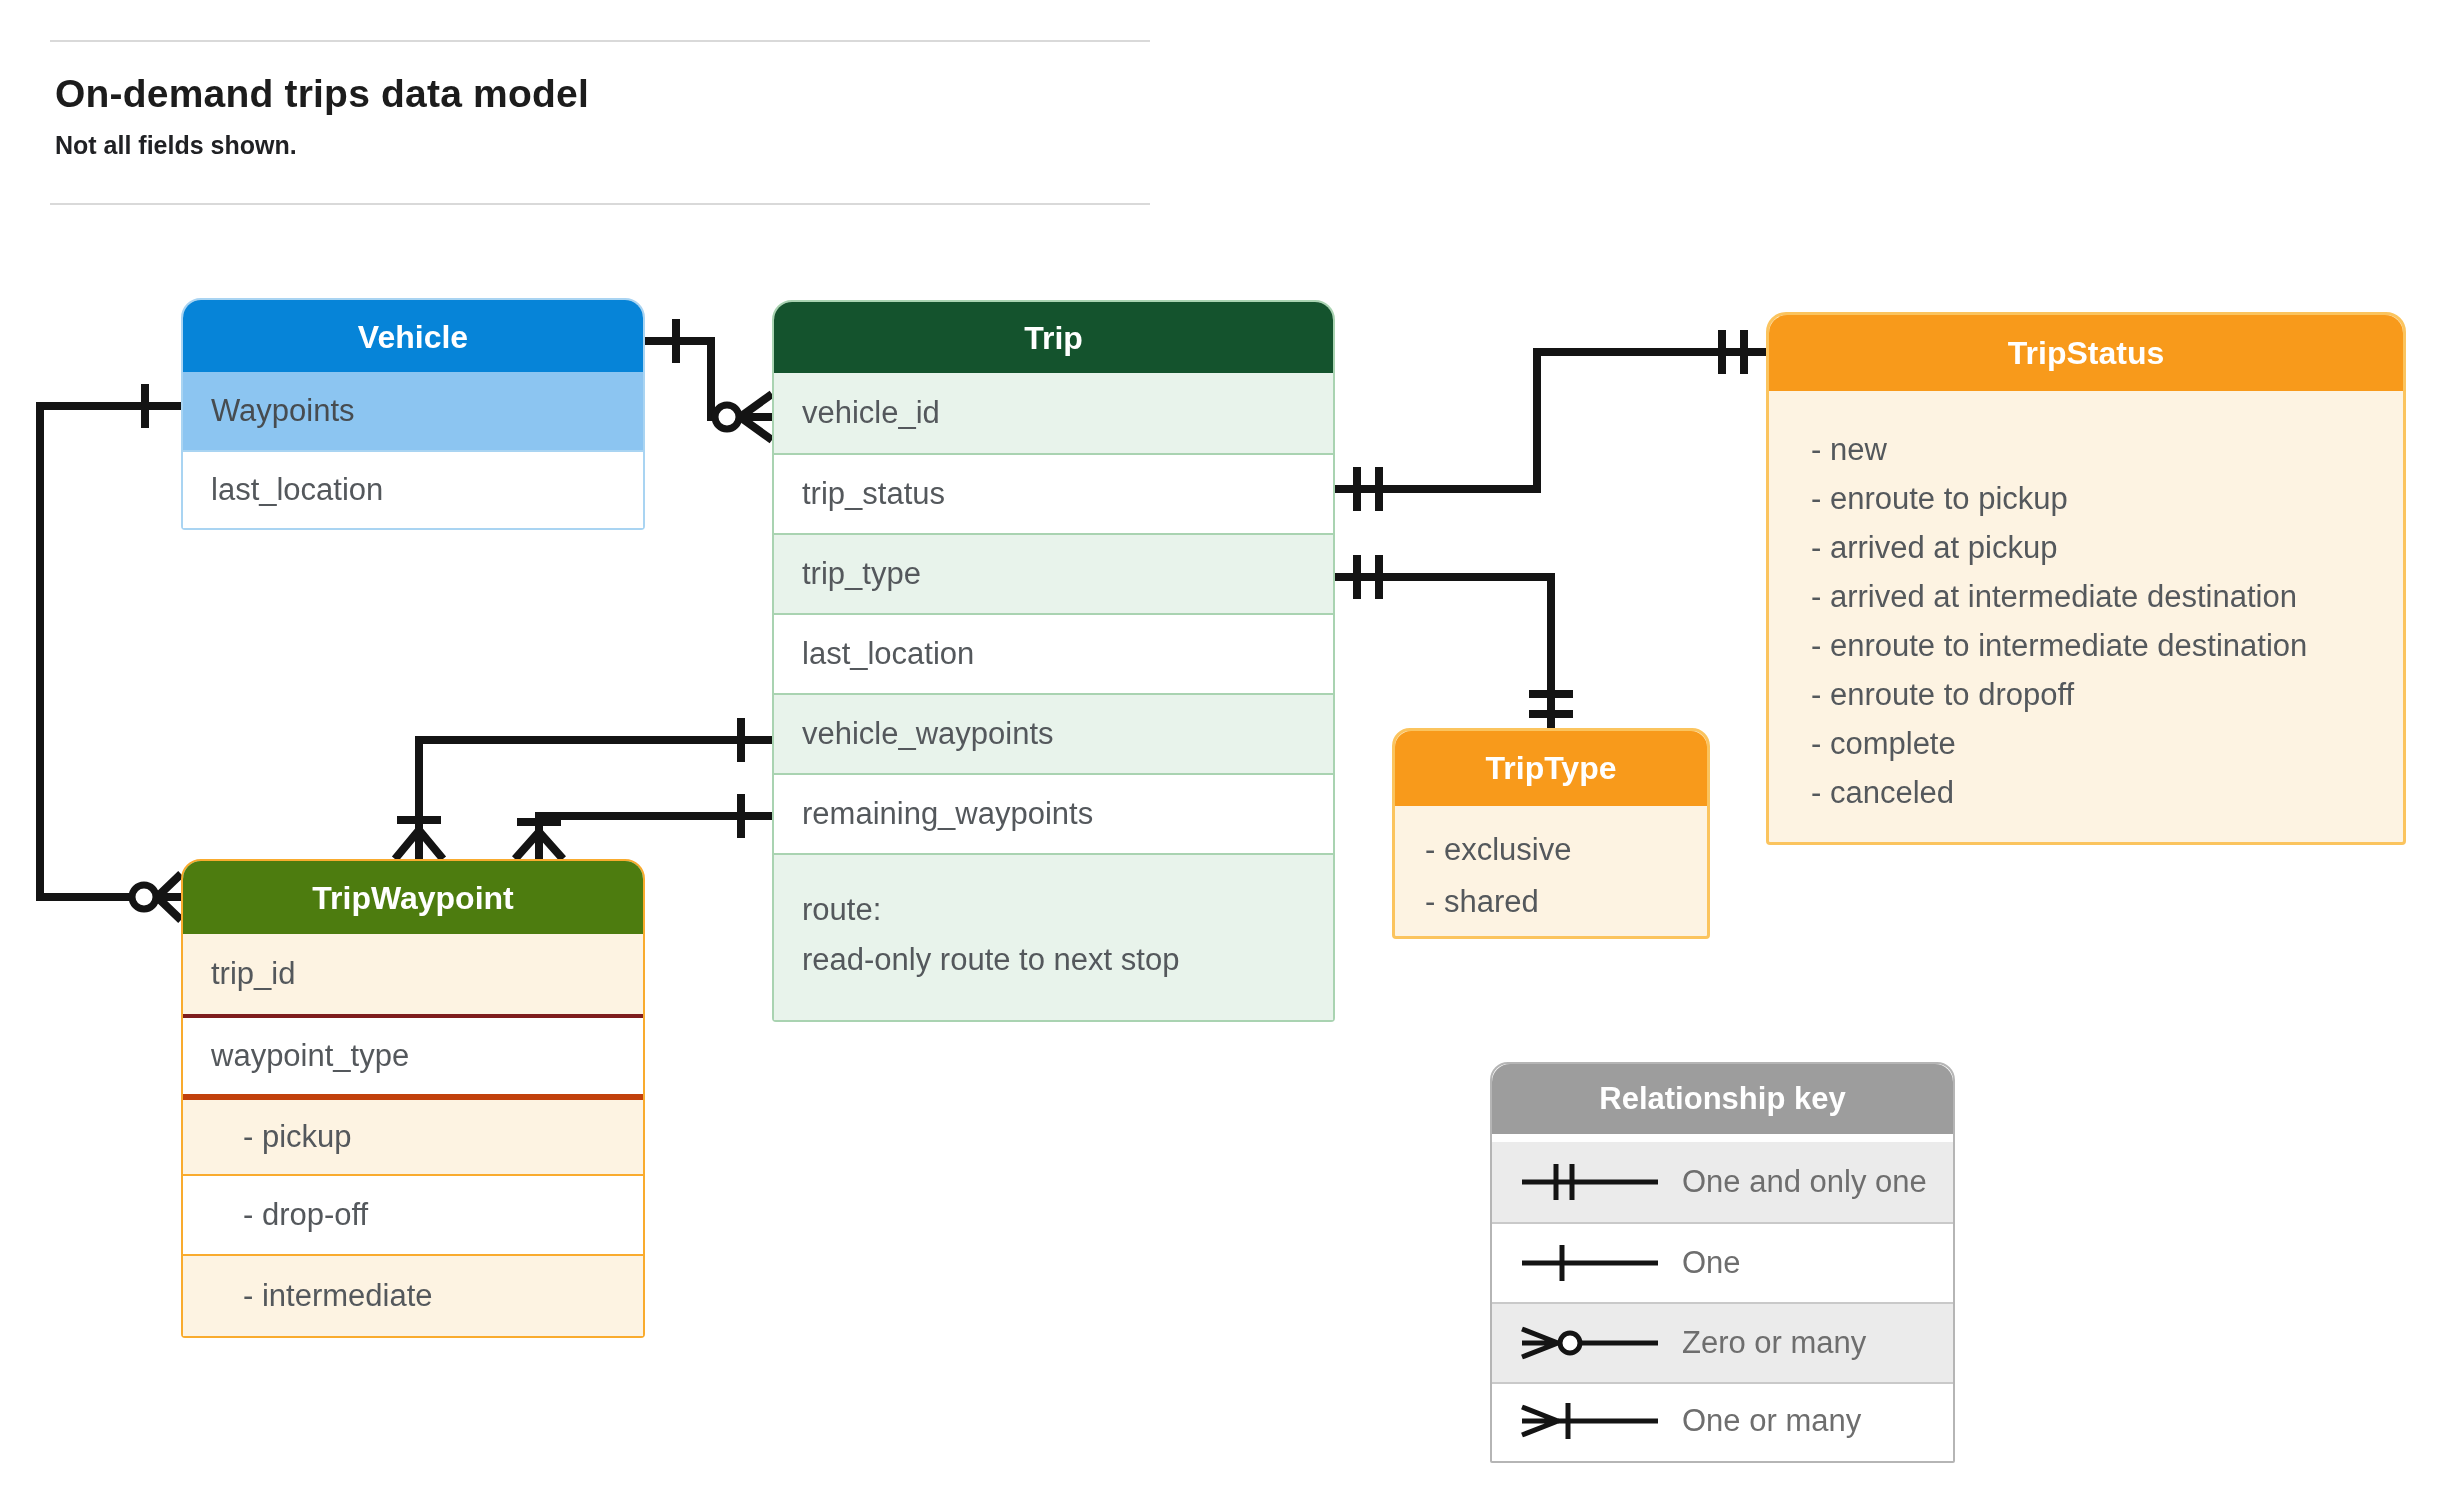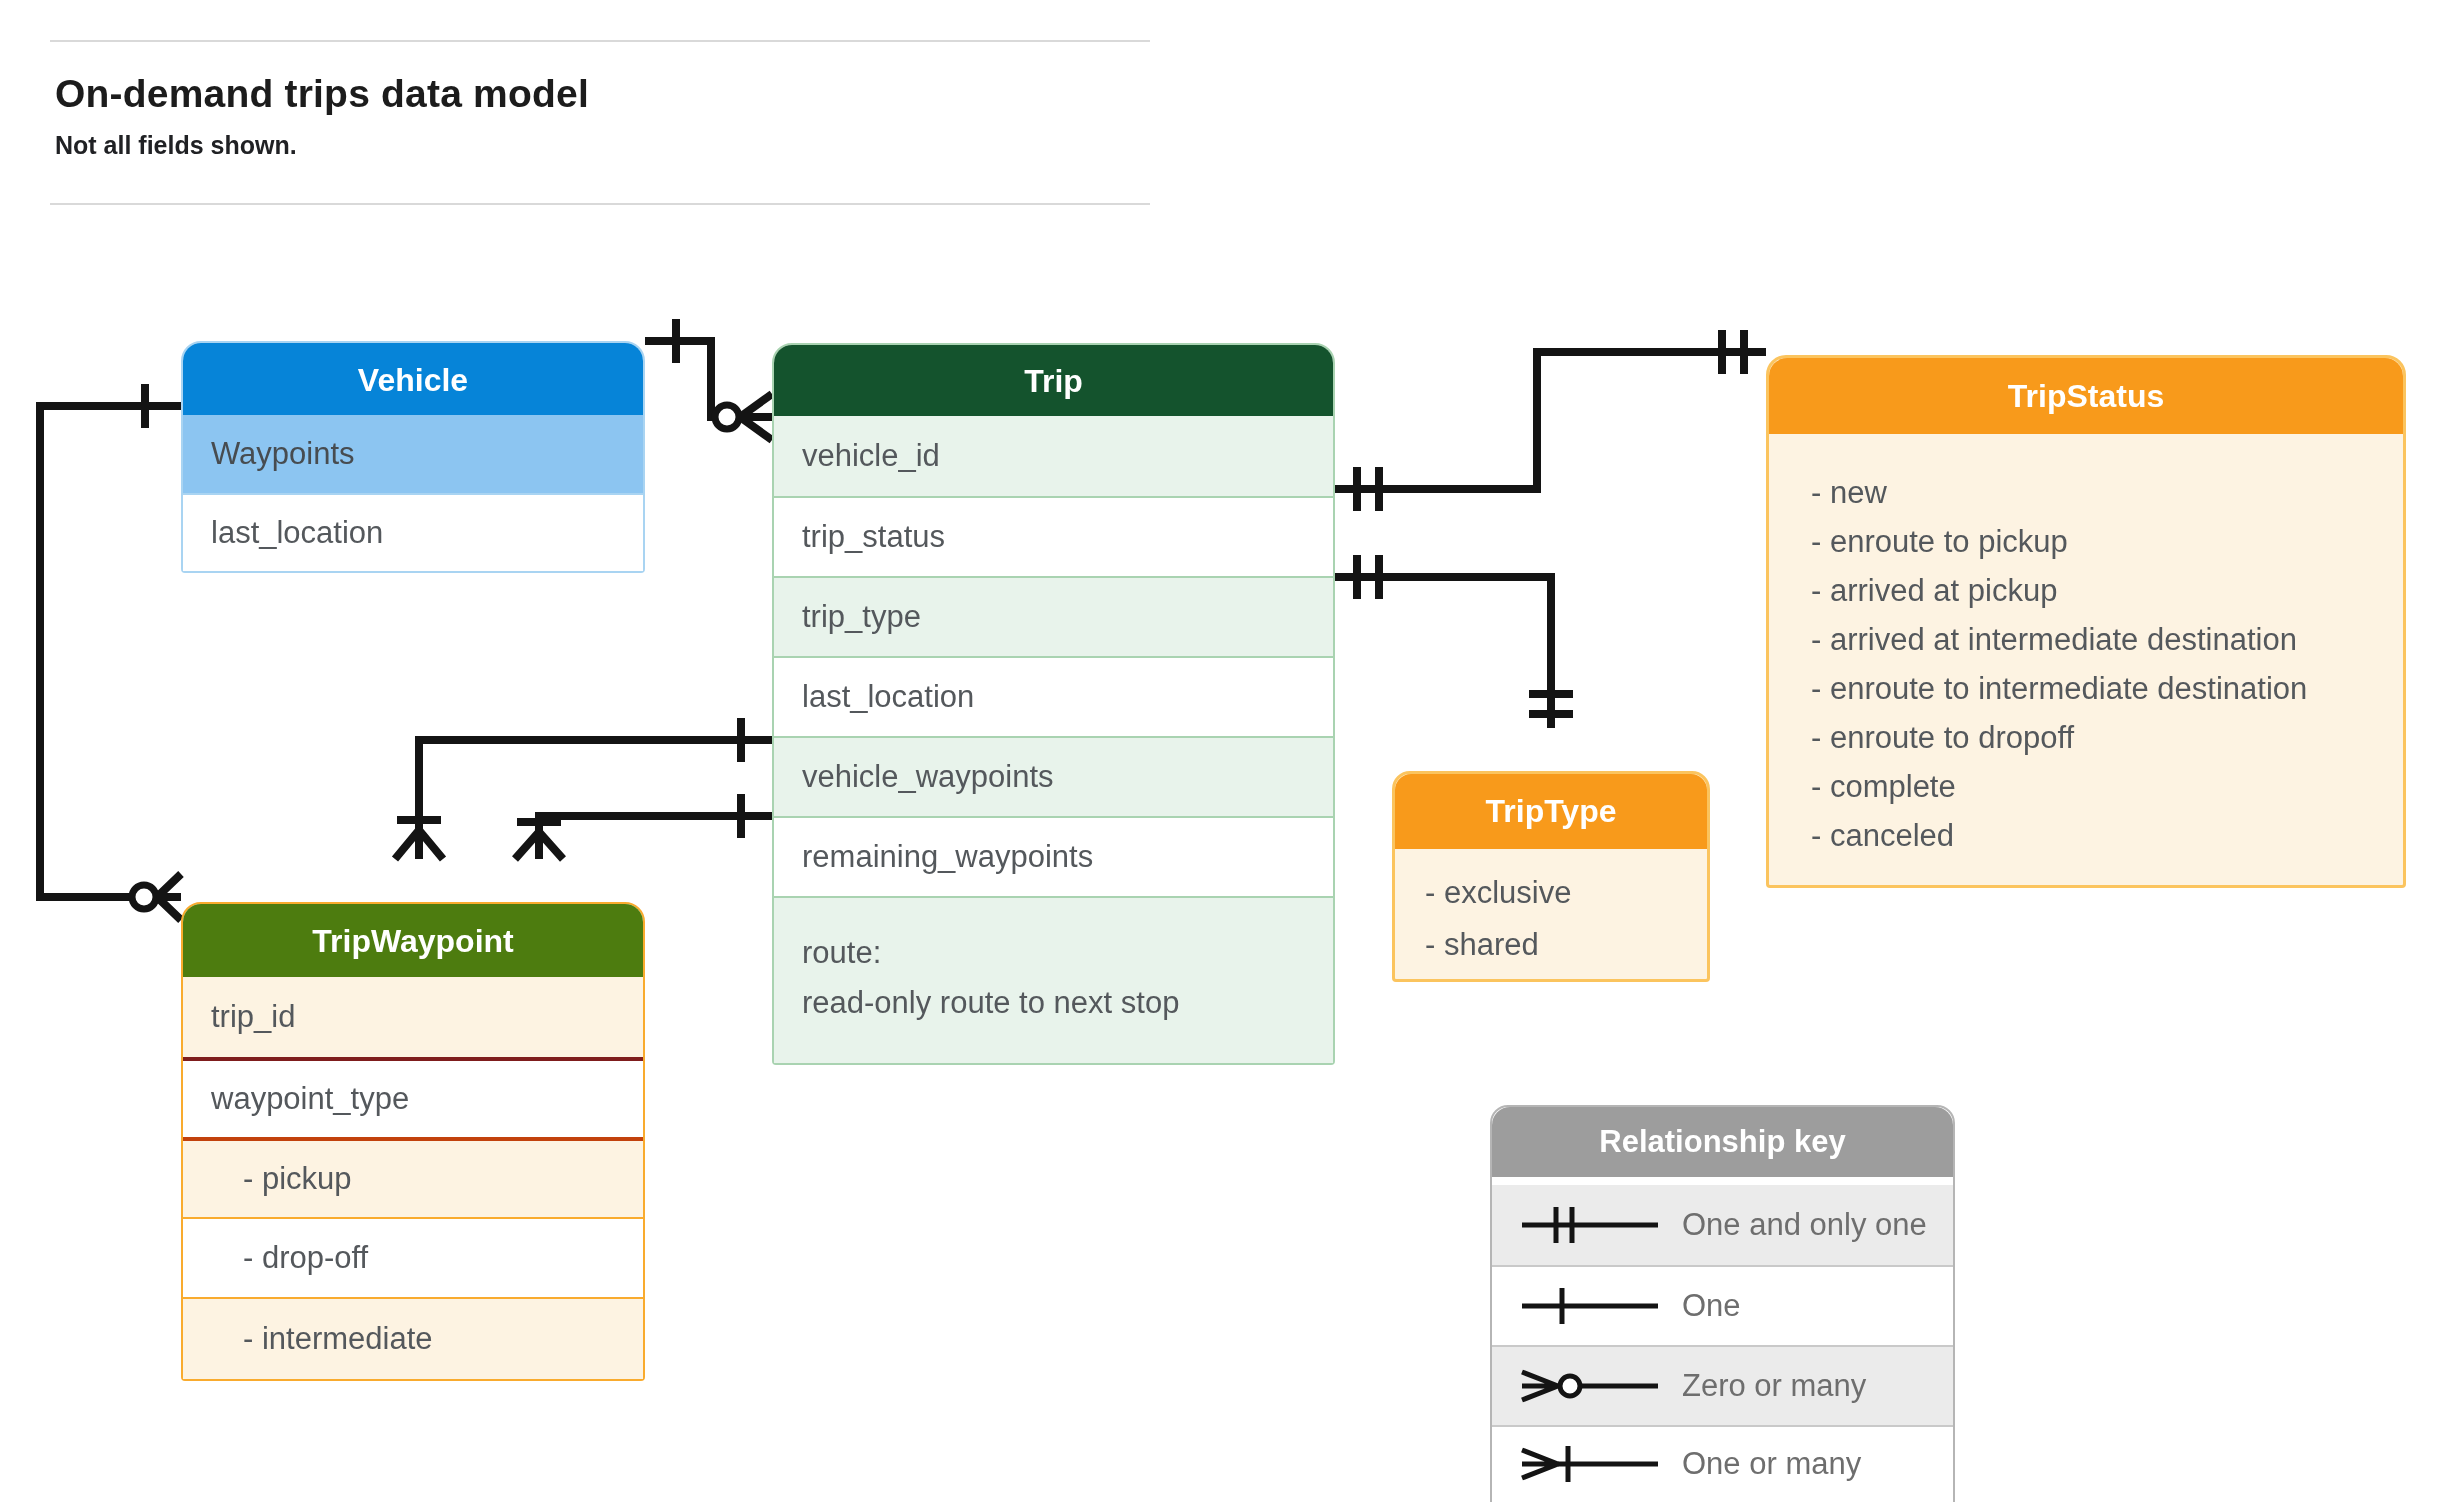--- a/index.html
+++ b/index.html
@@ -5,21 +5,21 @@
   html,body{margin:0;padding:0;background:#ffffff;}
   body{font-family:"Liberation Sans","DejaVu Sans",sans-serif;}
   #canvas{position:relative;width:2445px;height:1502px;background:#ffffff;overflow:hidden;padding-left:10px;}
 
   .rule{position:absolute;height:2px;background:#d9d9d9;}
   #rule-top{left:50px;top:40px;width:1100px;}
   #rule-bottom{left:50px;top:203px;width:1100px;}
   #page-title{position:absolute;left:55px;top:72px;font-size:39px;font-weight:bold;color:#1c1c1c;letter-spacing:.2px;}
   #page-subtitle{position:absolute;left:55px;top:131px;font-size:25px;color:#202124;font-weight:bold;}
 
-  .entity{position:absolute;border-radius:20px 20px 4px 4px;box-sizing:border-box;margin-top:43px;}
+  .entity{position:absolute;border-radius:20px 20px 4px 4px;box-sizing:border-box;}
   .entity-header{position:absolute;left:0;top:0;width:100%;border-radius:18px 18px 0 0;
     display:flex;align-items:center;justify-content:center;color:#ffffff;font-weight:bold;font-size:32px;}
   .erow{position:absolute;left:0;width:100%;box-sizing:border-box;font-size:31px;color:#54585c;
     display:flex;align-items:center;padding-left:28px;}
   .erow.indent{padding-left:60px;}
   .enum-line{font-size:31px;color:#54585c;line-height:49px;white-space:nowrap;}
 
   
   #vehicle{left:181px;top:298px;width:464px;height:232px;border:2px solid #a9d4f2;background:#ffffff;}
   #vehicle .entity-header{height:74px;background:#0684d8;}
@@ -48,21 +48,21 @@
   #triptype{left:1392px;top:728px;width:318px;height:211px;border:3px solid #fbc45e;background:#fdf3e2;border-radius:18px 18px 4px 4px;}
   #triptype .entity-header{height:75px;background:#f89a1b;border-radius:16px 16px 0 0;}
   #triptype-body{position:absolute;left:0;top:75px;width:100%;box-sizing:border-box;padding:18px 0 0 30px;}
   #triptype-body .enum-line{line-height:52px;}
 
   
   #tripwaypoint{left:181px;top:859px;width:464px;height:479px;border:2px solid #f9ab2e;background:#ffffff;}
   #tripwaypoint .entity-header{height:75px;background:#4d7c0f;}
   #tw-row-0{top:73px;height:80px;background:#fdf3e2;}
   #tw-row-1{top:153px;height:80px;background:#ffffff;border-top:4px solid #7f1d1d;}
-  #tw-row-2{top:233px;height:80px;background:#fdf3e2;border-top:4px solid #c2410c;}
+  #tw-row-2{top:233px;height:80px;background:#fdf3e2;border-top:6px solid #c2410c;}
   #tw-row-3{top:313px;height:80px;background:#ffffff;border-top:2px solid #f9ab2e;}
   #tw-row-4{top:393px;height:82px;background:#fdf3e2;border-top:2px solid #f9ab2e;}
 
   
   #legend{left:1490px;top:1062px;width:465px;height:401px;border:2px solid #b5b5b5;background:#ffffff;border-radius:18px 18px 2px 2px;}
   #legend .entity-header{height:70px;background:#9d9d9d;font-size:31px;}
   .legend-row{position:absolute;left:0;width:100%;box-sizing:border-box;display:flex;align-items:center;padding-left:14px;}
   .legend-row .sym{width:168px;height:78px;flex:0 0 auto;}
   .legend-row .lbl{font-size:31px;color:#6e6e6e;margin-left:8px;white-space:nowrap;}
   #legend-row-0{top:78px;height:80px;background:#ebebeb;}

